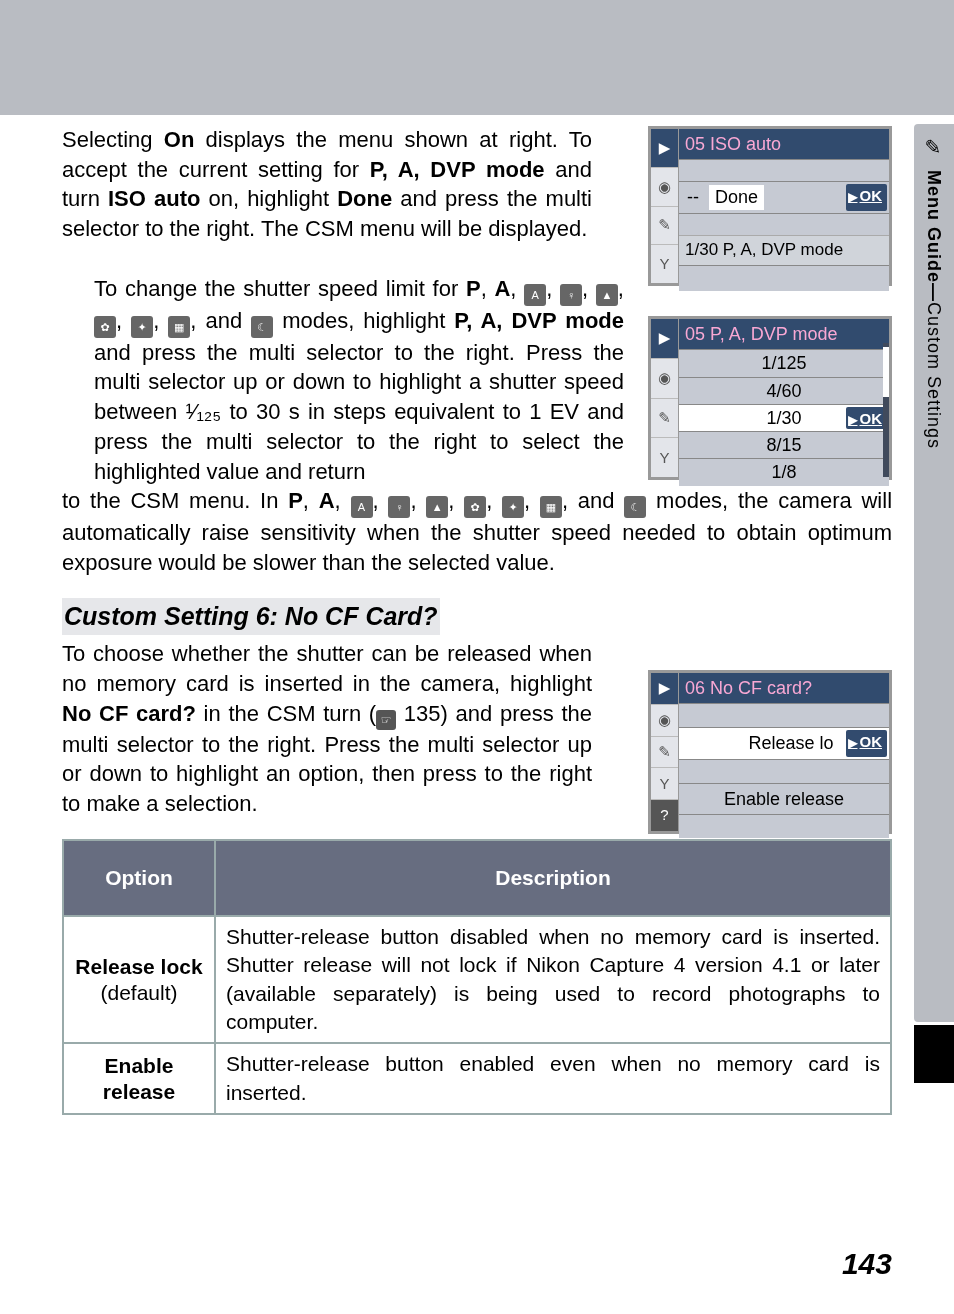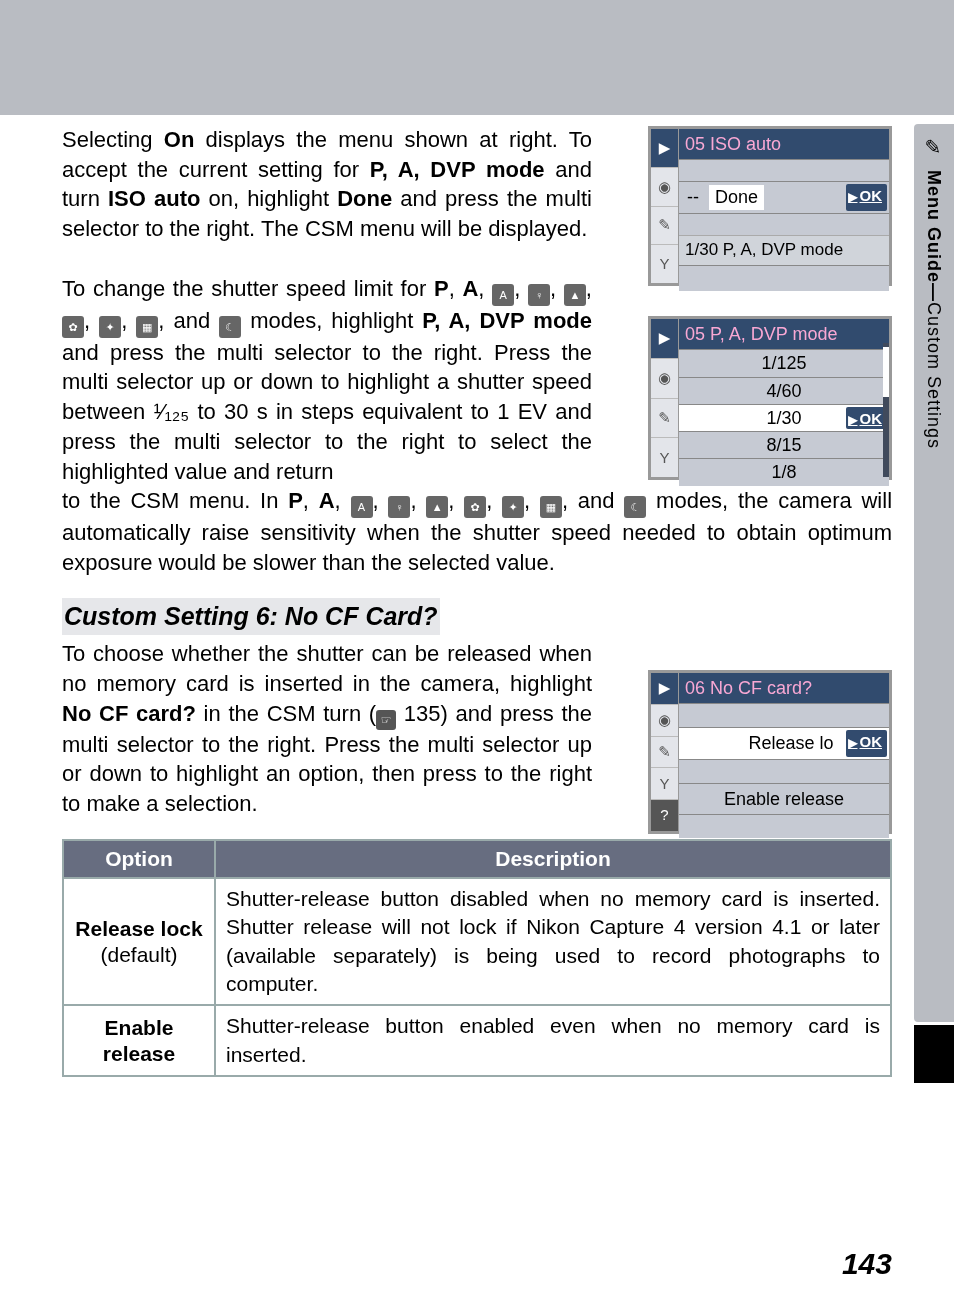--- a/index.html
+++ b/index.html
@@ -26,20 +26,21 @@
     right: 62px;
   }
   .para1 {
     width: 530px;
     text-align: justify;
   }
   .para2 {
     margin-top: 30px;
     width: 530px;
     text-align: justify;
+    margin-left: 32px;
   }
   .para2-cont {
     text-align: justify;
     margin-top: 0;
   }
   .bold { font-weight: bold; }
   .italic { font-style: italic; }
   .heading {
     margin-top: 20px;
     font-weight: bold;
@@ -216,21 +217,21 @@
   
   table.opt {
     margin-top: 20px;
     width: 100%;
     border-collapse: collapse;
   }
   table.opt th {
     background: #676d80;
     color: #fff;
     font-weight: bold;
-    padding: 4px;
+    padding: 23px;
     font-size: 21px;
     border: 2px solid #9aa;
   }
   table.opt th.col1{width:152px;}
   table.opt td {
     border: 2px solid #9aa;
     padding: 6px 10px;
     font-size: 21px;
     vertical-align: middle;
     text-align: justify;

